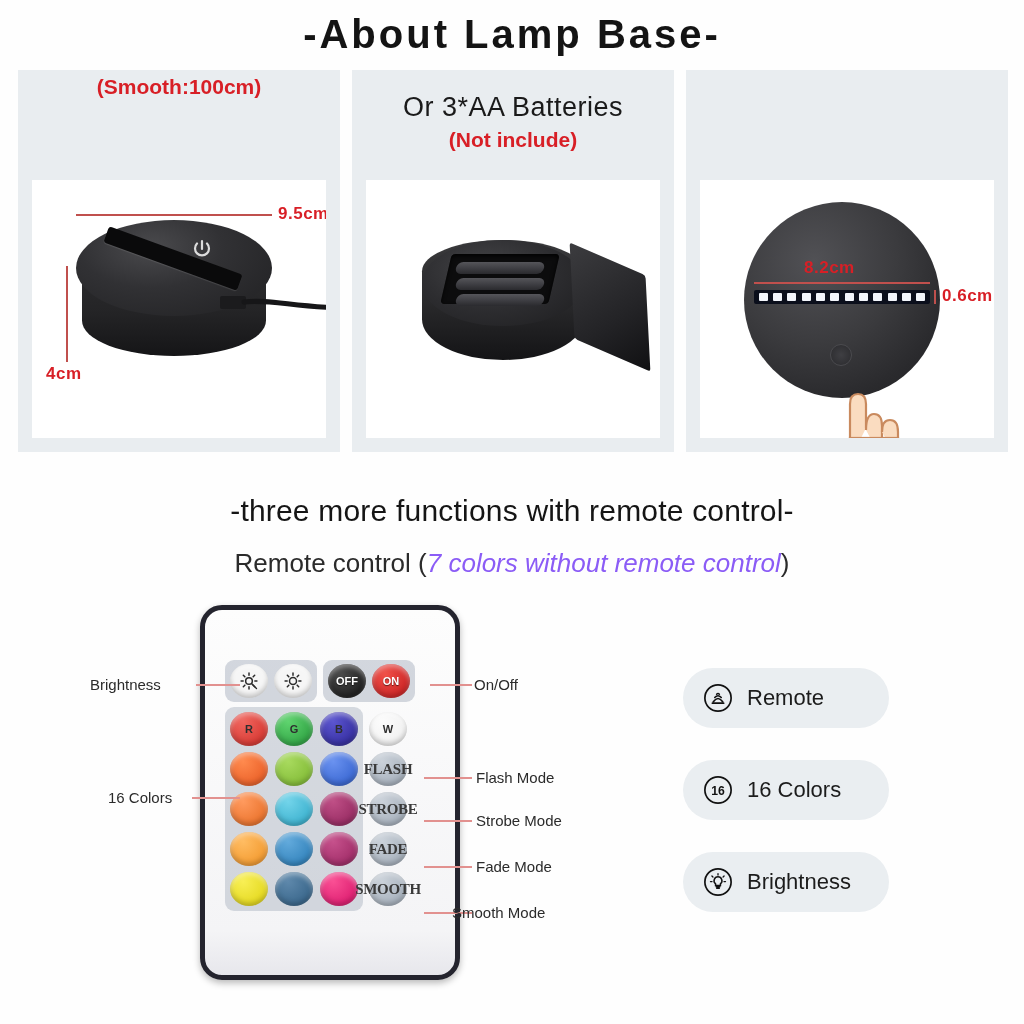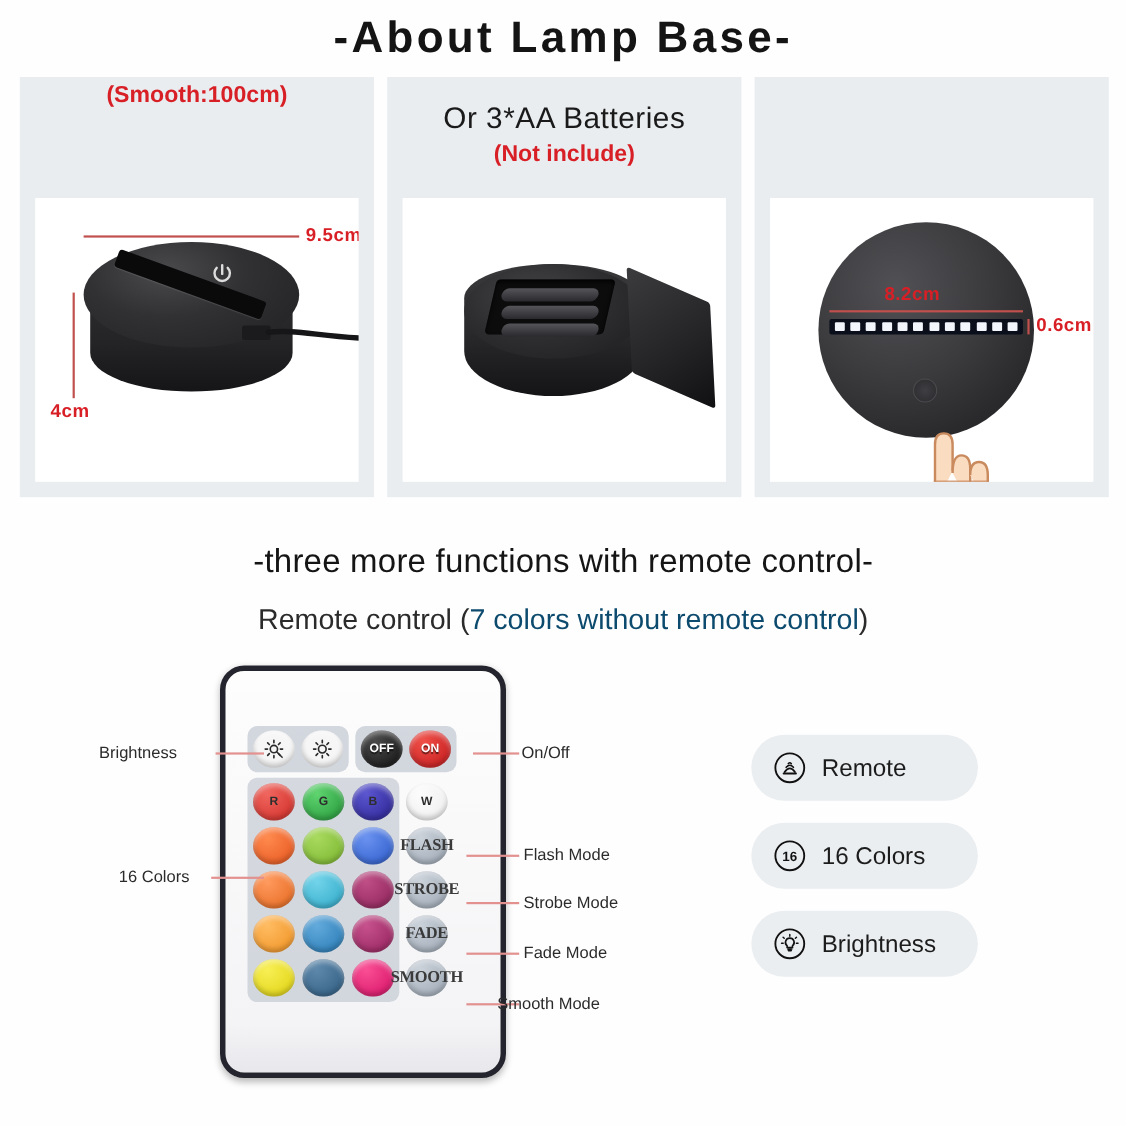--- a/index.html
+++ b/index.html
@@ -103,21 +103,21 @@
 
   
   .sec-title {
     position: absolute; top: 494px; left: 0; width: 1024px; text-align: center;
     font-size: 30px; font-weight: 400; color: #151515; letter-spacing: .2px;
   }
   .sec-sub {
     position: absolute; top: 548px; left: 0; width: 1024px; text-align: center;
     font-size: 26px; font-weight: 400; color: #2b2b2b;
   }
-  .sec-sub .red { color: #0c4a6e; }
+  .sec-sub .red { color: #8b5cf6; font-style: italic; }
 
   
   .remote {
     position: absolute; left: 200px; top: 605px; width: 260px; height: 375px;
     background: linear-gradient(180deg,#fdfdfd 0%,#f4f4f6 88%,#e7e7ec 100%);
     border: 5px solid #24242e; border-radius: 22px;
     box-shadow: 0 3px 7px rgba(0,0,0,.28);
   }
   .keypad { position: absolute; left: 20px; top: 50px; width: 212px; }
   .krow { display: flex; gap: 6px; margin-bottom: 5px; align-items: center; }
@@ -140,21 +140,21 @@
 
   
   .callout { position: absolute; font-size: 15px; color: #2b2b2b; white-space: nowrap; }
   .cline { position: absolute; height: 1.6px; background: #e2918f; }
 
   
   .pills { position: absolute; left: 683px; top: 668px; width: 206px; }
   .pill {
     display: flex; align-items: center; gap: 14px;
     background: #eaeef1; border-radius: 30px;
-    height: 60px; padding: 0 20px; margin-bottom: 20px;
+    height: 60px; padding: 0 20px; margin-bottom: 32px;
   }
   .pill-label { font-size: 22px; color: #1c1c1c; }
   .pic { width: 30px; height: 30px; flex: none; }
 </style>
 </head>
 <body>
 
 <div class="page">
 
   <div class="main-title">-About Lamp Base-</div>

